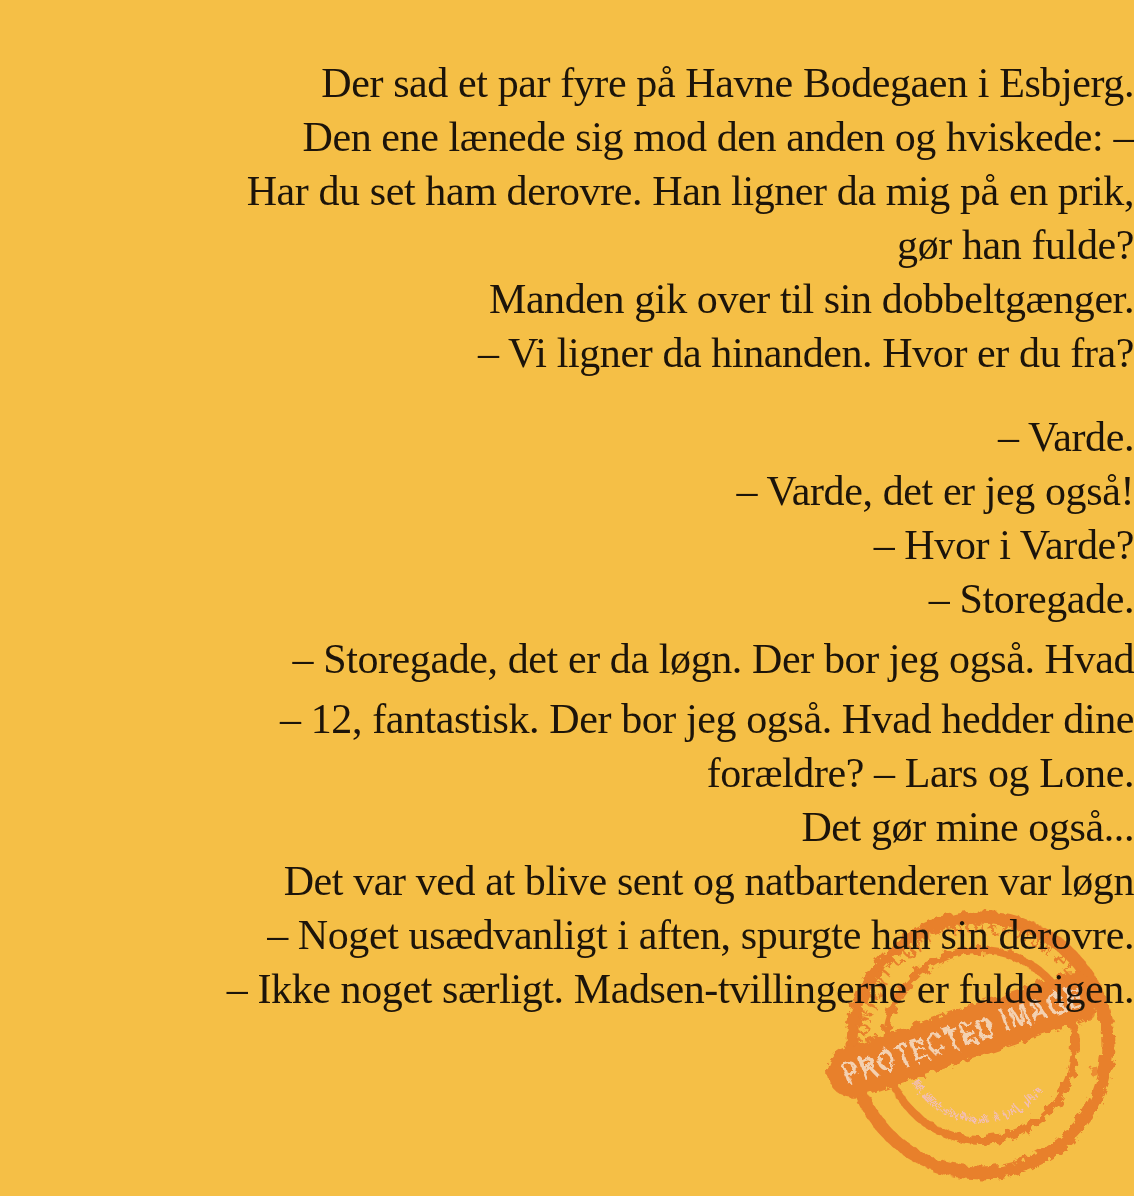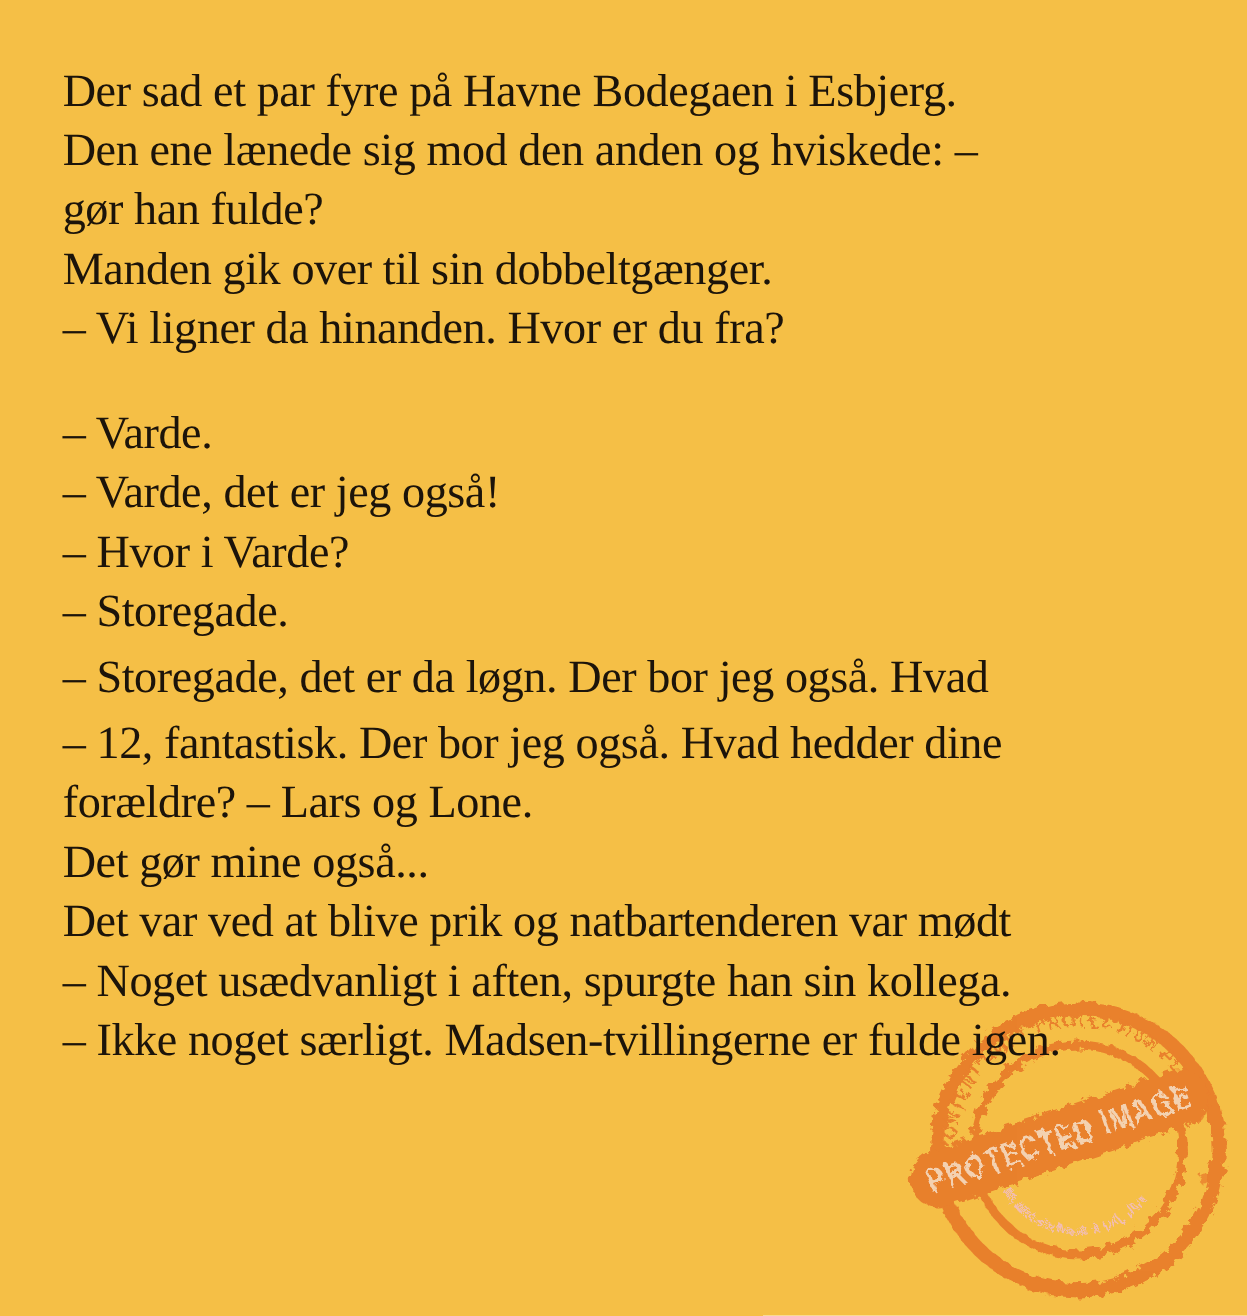--- a/index.html
+++ b/index.html
@@ -15,23 +15,24 @@
     position: absolute;
     left: 57px;
     top: 56px;
     right: 0;
     z-index: 2;
     color: var(--fg, #1C140A);
     font-size: 42px;
     line-height: 54px;
     letter-spacing: -0.4px;
     white-space: nowrap;
+    text-align: right;
   }
   .joke-line { height: 54px; }
-  .gap-large { margin-top: 41px; }
+  .gap-large { margin-top: 30px; }
   .gap-small { margin-top: 6px; }
   .stamp {
     position: absolute;
     left: 820px;
     top: 885px;
     z-index: 1;
   }
   .stamp-ring { fill: none; stroke: var(--stamp-orange, #E87B2C); }
   .stamp-ring-outer { stroke-width: 13px; }
   .stamp-ring-inner { stroke-width: 8px; }
@@ -88,29 +89,30 @@
         <rect class="stamp-band" x="1" y="124" width="284" height="52" rx="26"></rect>
         <text class="stamp-band-text" x="143" y="150" text-anchor="middle" dominant-baseline="central" textLength="252" lengthAdjust="spacingAndGlyphs">PROTECTED IMAGE</text>
       </g>
     </g>
   </svg>
 
   <div class="joke-text">
 
   <div class="joke-line">Der sad et par fyre på Havne Bodegaen i Esbjerg.</div>
       <div class="joke-line">Den ene lænede sig mod den anden og hviskede: –</div>
+      <div class="joke-line">Har du set ham derovre. Han ligner da mig på en prik,</div>
       <div class="joke-line">gør han fulde?</div>
       <div class="joke-line">Manden gik over til sin dobbeltgænger.</div>
       <div class="joke-line">– Vi ligner da hinanden. Hvor er du fra?</div>
       <div class="joke-line gap-large">– Varde.</div>
       <div class="joke-line">– Varde, det er jeg også!</div>
       <div class="joke-line">– Hvor i Varde?</div>
       <div class="joke-line">– Storegade.</div>
       <div class="joke-line gap-small">– Storegade, det er da løgn. Der bor jeg også. Hvad</div>
       <div class="joke-line gap-small">– 12, fantastisk. Der bor jeg også. Hvad hedder dine</div>
       <div class="joke-line">forældre? – Lars og Lone.</div>
       <div class="joke-line">Det gør mine også...</div>
-      <div class="joke-line">Det var ved at blive prik og natbartenderen var mødt</div>
-      <div class="joke-line">– Noget usædvanligt i aften, spurgte han sin kollega.</div>
+      <div class="joke-line">Det var ved at blive sent og natbartenderen var løgn</div>
+      <div class="joke-line">– Noget usædvanligt i aften, spurgte han sin derovre.</div>
       <div class="joke-line">– Ikke noget særligt. Madsen-tvillingerne er fulde igen.</div>
     </div>
 
 </div>
 
 </body></html>

